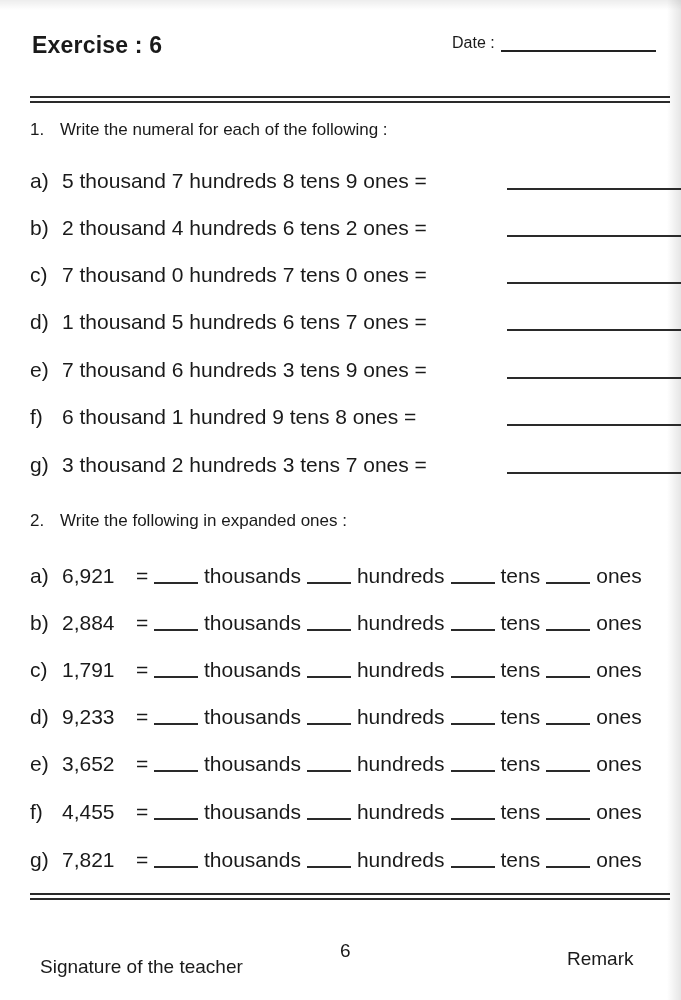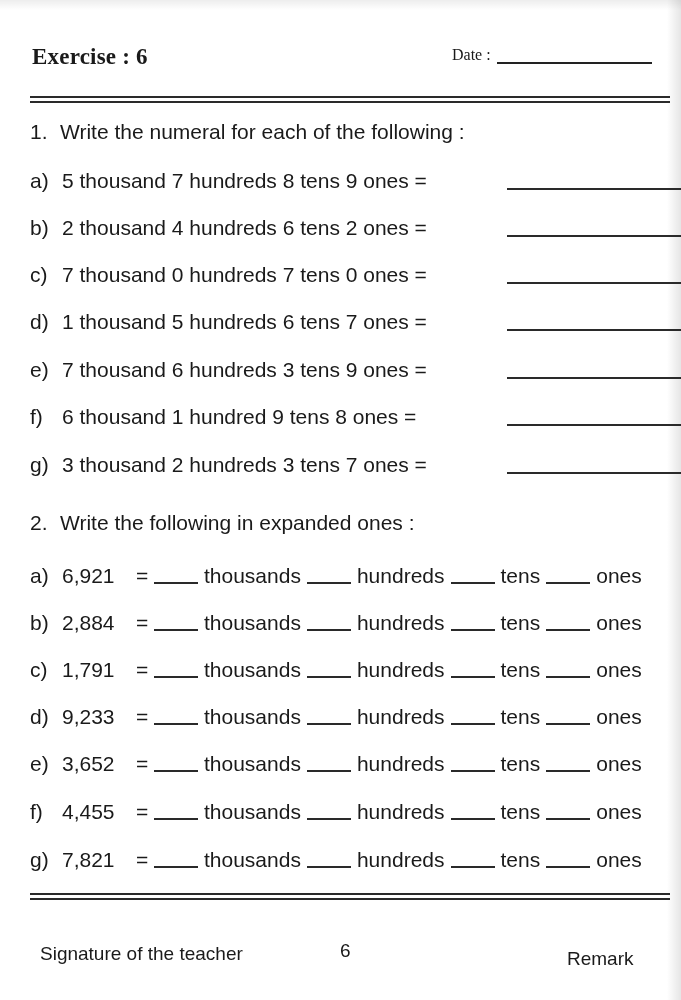--- a/index.html
+++ b/index.html
@@ -35,25 +35,24 @@
     left: 0;
     width: 681px;
     height: 10px;
     background: linear-gradient(to bottom, rgba(0,0,0,0.07), rgba(0,0,0,0.0));
     pointer-events: none;
   }
 
   
   .header {
     position: absolute;
-    top: 44px;
+    top: 32px;
     left: 32px;
     width: 640px;
     height: 36px;
-    font-family: Liberation Serif, serif;
   }
   .exercise-title {
     position: absolute;
     left: 0;
     top: 0;
     font-size: 23px;
     font-weight: bold;
     letter-spacing: 0.2px;
     white-space: nowrap;
   }
@@ -91,21 +90,21 @@
   }
   .rule-double::before { top: 0; }
   .rule-double::after  { top: 5px; }
   .rule-top    { top: 96px; }
   .rule-bottom { top: 893px; }
 
   
   .q-heading {
     position: absolute;
     left: 30px;
-    font-size: 21px;
+    font-size: 17px;
     white-space: nowrap;
   }
   .q-heading .q-num {
     display: inline-block;
     width: 30px;
   }
   #q1-heading { top: 120px; }
   #q2-heading { top: 511px; }
 
   .row {
@@ -167,21 +166,21 @@
     position: absolute;
     top: 940px;
     left: 30px;
     width: 645px;
     height: 30px;
     font-size: 19px;
   }
   .footer .sig {
     position: absolute;
     left: 10px;
-    top: 3px;
+    top: 16px;
     white-space: nowrap;
   }
   .footer .pageno {
     position: absolute;
     left: 310px;
     top: 0;
   }
   .footer .remark {
     position: absolute;
     left: 537px;

